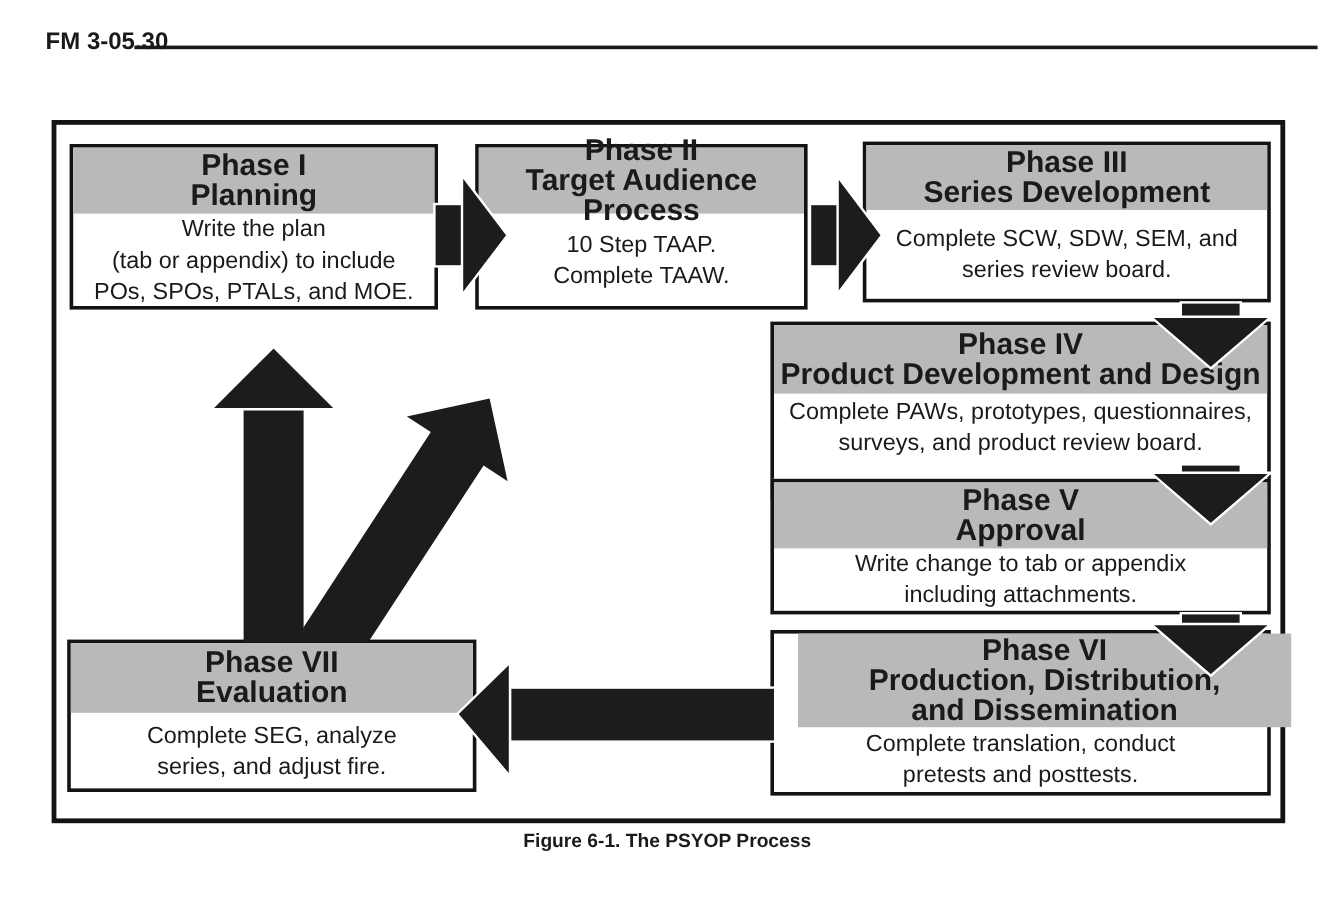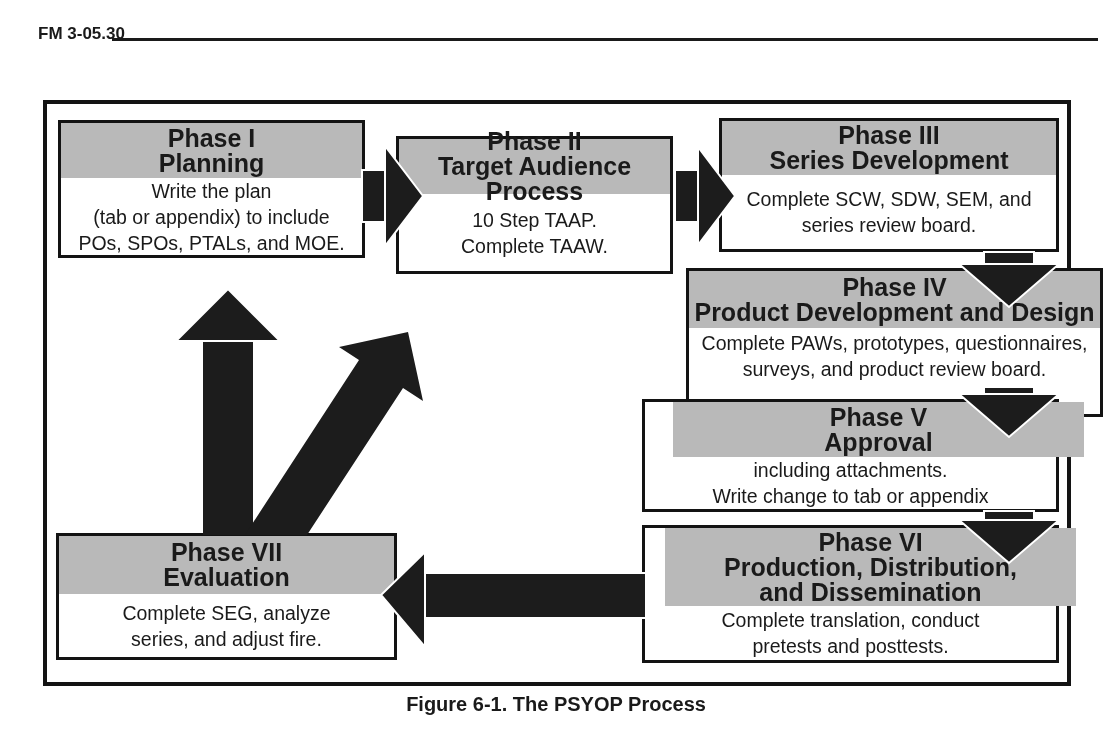--- a/index.html
+++ b/index.html
@@ -9,21 +9,21 @@
     height: 749px;
     background: #ffffff;
     font-family: "Liberation Sans", "DejaVu Sans", sans-serif;
     color: #1a1a1a;
     overflow: hidden;
   }
   #page-header-label {
     position: absolute;
     left: 38px;
     top: 24px;
-    font-size: 17px;
+    font-size: 20px;
     font-weight: bold;
     white-space: nowrap;
   }
   #header-rule {
     position: absolute;
     left: 112px;
     top: 38px;
     width: 986px;
     height: 2.5px;
     background: #1a1a1a;
@@ -63,31 +63,31 @@
     align-items: center;
     justify-content: center;
     text-align: center;
     font-size: 19.5px;
     line-height: 26px;
     width: 100%;
   }
   #phase-1-box { left: 58px;  top: 120px; width: 307px; height: 138px; }
   #phase-1-box .phase-header { height: 55px; }
   #phase-1-box .phase-body   { height: 77px; }
-  #phase-2-box { left: 396px; top: 136px; width: 277px; height: 138px; }
+  #phase-2-box { left: 396px; top: 120px; width: 277px; height: 138px; }
   #phase-2-box .phase-header { height: 55px; }
   #phase-2-box .phase-body   { height: 77px; }
   #phase-3-box { left: 719px; top: 118px; width: 340px; height: 134px; }
   #phase-3-box .phase-header { height: 54px; }
   #phase-3-box .phase-body   { height: 74px; }
-  #phase-4-box { left: 642px; top: 268px; width: 417px; height: 149px; margin-left: 44px; }
+  #phase-4-box { left: 642px; top: 268px; width: 417px; height: 149px; }
   #phase-4-box .phase-header { height: 57px; }
   #phase-4-box .phase-body   { height: 56px; }
   #phase-5-box { left: 642px; top: 399px; width: 417px; height: 113px; }
-  #phase-5-box .phase-header { height: 55px; margin-left: 28px; }
+  #phase-5-box .phase-header { height: 55px; }
   #phase-5-box .phase-body   { height: 52px; }
   #phase-6-box { left: 642px; top: 525px; width: 417px; height: 138px; }
   #phase-6-box .phase-header { height: 78px; margin-left: 20px; }
   #phase-6-box .phase-body   { height: 54px; }
   #phase-7-box { left: 56px;  top: 533px; width: 341px; height: 127px; }
   #phase-7-box .phase-header { height: 58px; }
   #phase-7-box .phase-body   { height: 63px; }
   #arrow-layer {
     position: absolute;
     left: 0; top: 0;
@@ -95,21 +95,21 @@
     height: 749px;
     z-index: 3;
     pointer-events: none;
   }
   #figure-caption {
     position: absolute;
     left: 0;
     top: 693px;
     width: 1112px;
     text-align: center;
-    font-size: 20px;
+    font-size: 16px;
     font-weight: bold;
   }
 </style>
 </head>
 <body>
 
 <div id="page">
 
   <div id="page-header-label">FM 3-05.30</div>
   <div id="header-rule"></div>
@@ -160,22 +160,22 @@
       <span>surveys, and product review board.</span>
     </div>
   </div>
 
   <div id="phase-5-box" class="phase-box">
     <div class="phase-header">
       <span>Phase V</span>
       <span>Approval</span>
     </div>
     <div class="phase-body">
+      <span>Write change to tab or appendix</span>
       <span>including attachments.</span>
-      <span>Write change to tab or appendix</span>
     </div>
   </div>
 
   <div id="phase-6-box" class="phase-box">
     <div class="phase-header">
       <span>Phase VI</span>
       <span>Production, Distribution,</span>
       <span>and Dissemination</span>
     </div>
     <div class="phase-body">

